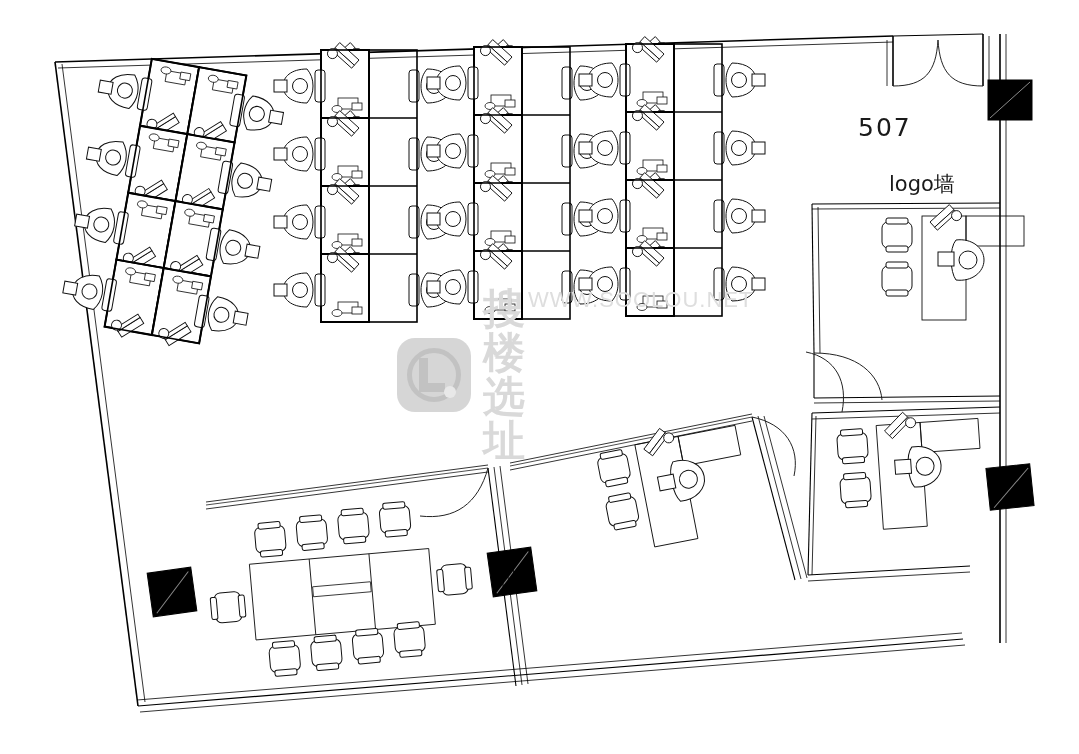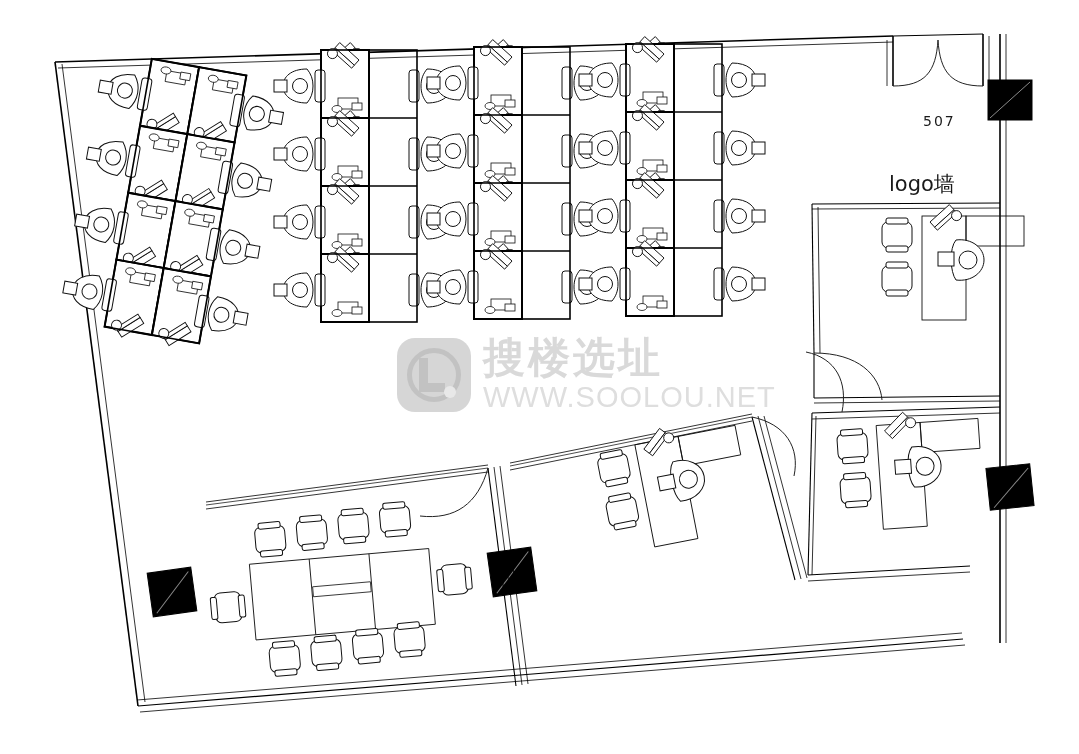--- a/index.html
+++ b/index.html
@@ -19,43 +19,43 @@
   .desk-box{fill:#ffffff;stroke:#000;stroke-width:2.0;}
   .desk-div{fill:none;stroke:#000;stroke-width:1.6;}
   .mon{fill:#ffffff;stroke:#111;stroke-width:0.9;}
   .col-blk{fill:#000;stroke:#000;stroke-width:1;}
   .col-slash{stroke:#8a8a8a;stroke-width:1;}
   .door-arc{fill:none;stroke:#222;stroke-width:1.0;}
   .hatch-wall{stroke:#111;stroke-width:0.75;fill:none;}
 
   
   .plan-label{position:absolute;color:#1a1a1a;white-space:nowrap;}
-  #label-507{left:923px;top:113px;font-size:14px;letter-spacing:2px;
+  #label-507{left:858px;top:113px;font-size:25px;letter-spacing:2px;
              font-family:"DejaVu Sans",sans-serif;}
   #label-logo{left:889px;top:170px;font-size:21px;
              font-family:"DejaVu Sans",sans-serif;}
 
   
   #watermark{position:absolute;left:397px;top:336px;width:300px;height:78px;
              display:flex;align-items:center;gap:12px;
              opacity:1;pointer-events:none;}
   #wm-logo{width:74px;height:74px;border-radius:18px;background:#d6d6d6;
            position:relative;flex:0 0 auto;}
   #wm-logo .ring{position:absolute;left:10px;top:10px;width:54px;height:54px;
            border-radius:50%;border:5px solid #c2c2c2;box-sizing:border-box;}
   #wm-logo .ell{position:absolute;left:22px;top:20px;width:9px;height:34px;
            background:#c2c2c2;}
   #wm-logo .ell2{position:absolute;left:22px;top:45px;width:26px;height:9px;
            background:#c2c2c2;}
   #wm-logo .dot{position:absolute;left:47px;top:48px;width:12px;height:12px;
            border-radius:50%;background:#e8e8e8;}
-  #wm-text{display:flex;flex-direction:column;justify-content:center;}
+  #wm-text{display:flex;flex-direction:row;justify-content:center;}
   #wm-cn{font-size:42px;font-weight:bold;color:#d9d9d9;letter-spacing:3px;
          line-height:1.05;font-family:"DejaVu Sans",sans-serif;}
-  #wm-url{font-size:29px;color:#dedede;letter-spacing:1px;
+  #wm-url{font-size:22px;color:#dedede;letter-spacing:1px;
          font-family:"Liberation Sans",sans-serif;}
 </style>
 </head>
 <body>
 
 <div id="plan-root">
 
   <svg class="plan" viewBox="0 0 1079 754">
     <defs>
       <pattern id="hatchpat" width="6" height="6" patternUnits="userSpaceOnUse" patternTransform="rotate(45)">

